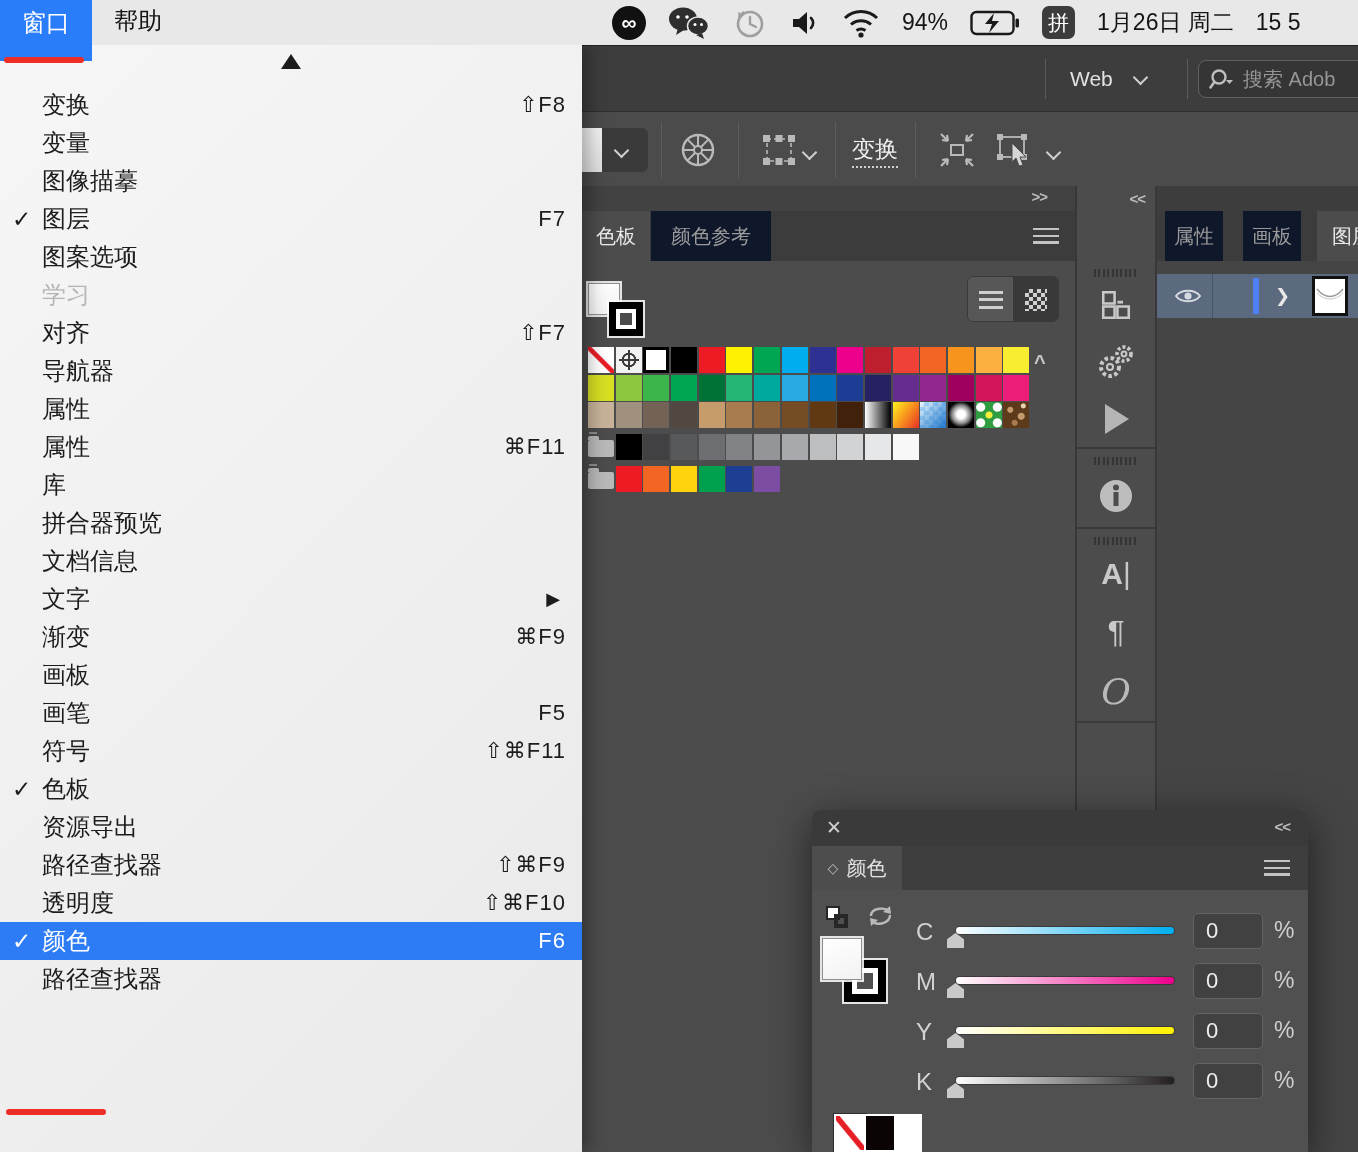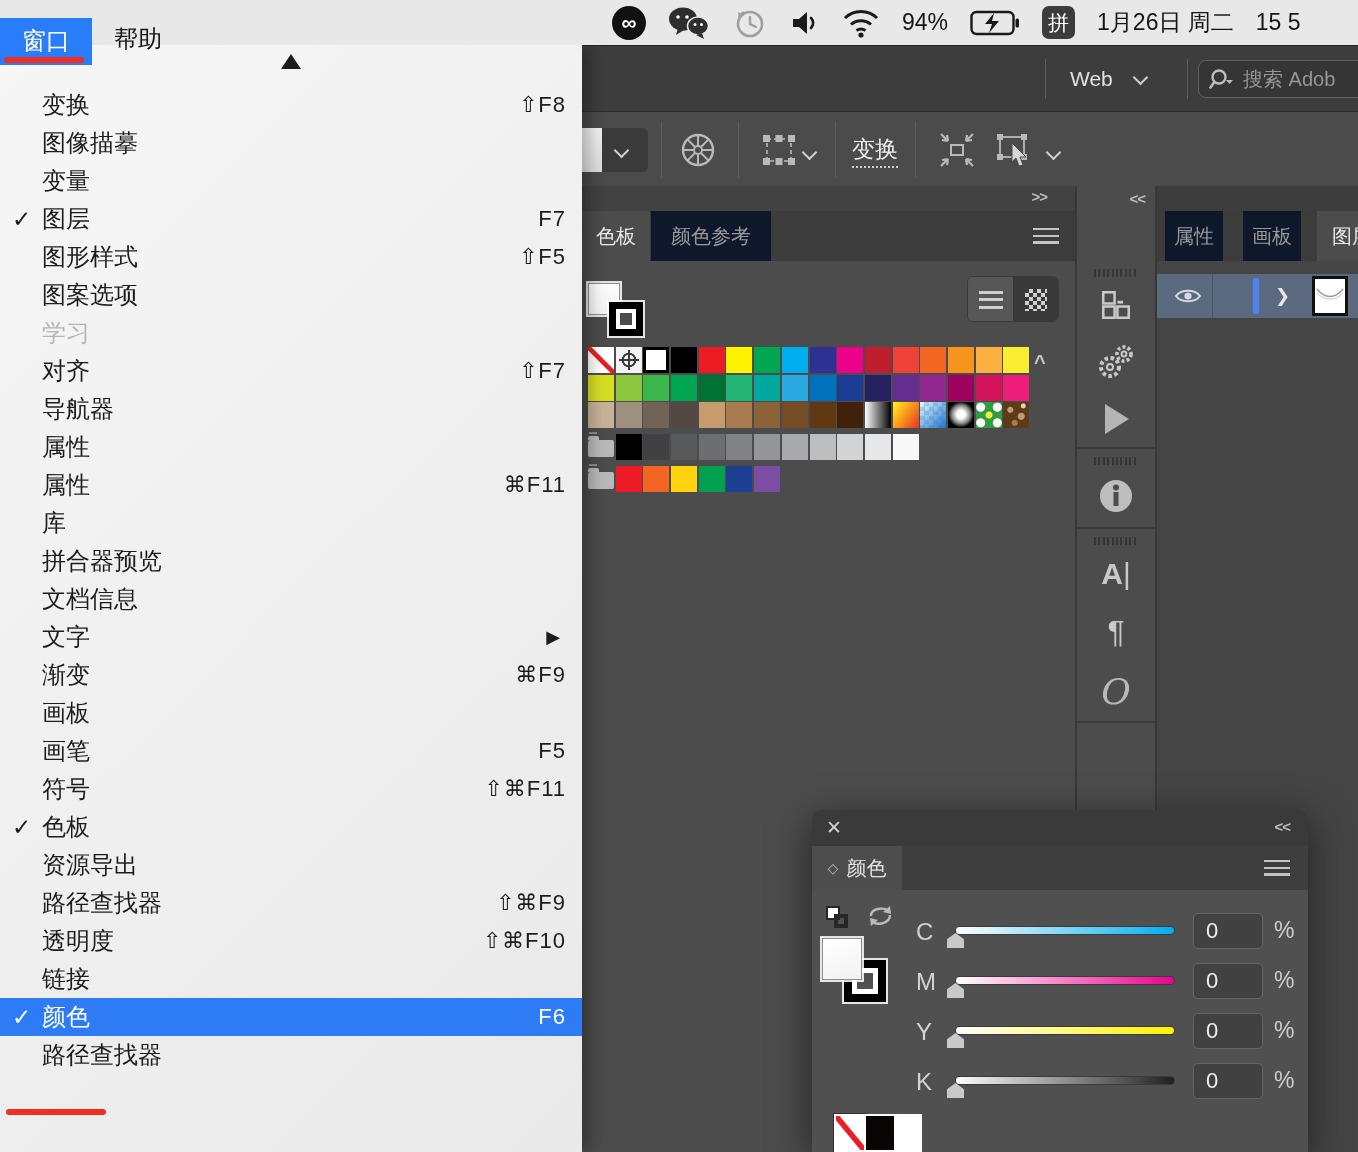--- a/index.html
+++ b/index.html
@@ -2,21 +2,21 @@
 <html><head>
 <meta charset="utf-8">
 <style>
   * { margin:0; padding:0; box-sizing:border-box; }
   html,body { width:1358px; height:1152px; overflow:hidden; background:#3f3f3f;
     font-family:"Liberation Sans","DejaVu Sans",sans-serif; }
   .abs { position:absolute; }
 
   
   #menubar { position:absolute; left:0; top:0; width:1358px; height:45px; background:#e8e8e8; z-index:40; }
-  .mb-menu { position:absolute; top:18px; height:47px; line-height:45px; font-size:24px; color:#151515; padding:0 22px; }
+  .mb-menu { position:absolute; top:0; height:61px; line-height:45px; font-size:24px; color:#151515; padding:0 22px; }
   .mb-menu.active { background:#2a7df8; color:#fff; }
   #mb-status { position:absolute; left:612px; top:0; width:746px; height:45px; display:flex; align-items:center; gap:22px; overflow:hidden; color:#151515; }
   .st-ic { flex:0 0 auto; display:flex; align-items:center; justify-content:center; }
   .cc-circle { width:34px; height:34px; border-radius:50%; background:#111; color:#fff; font-size:21px; font-weight:bold; display:flex; align-items:center; justify-content:center; }
   .pinyin { width:33px; height:33px; border-radius:7px; background:#3c3c3c; color:#fff; font-size:21px; display:flex; align-items:center; justify-content:center; }
   .mb-txt { font-size:23px; white-space:nowrap; }
 
   
   #win-menu { position:absolute; left:0; top:45px; width:582px; height:1107px; z-index:30;
     background:linear-gradient(135deg,#f6f6f6,#e9e9e9); box-shadow:6px 0 18px rgba(0,0,0,.35); }
@@ -508,41 +508,39 @@
     <div class="none-bg" style="width:32px; height:38px; border:2px solid #fff; outline:1px solid #2e2e2e;"></div>
     <div style="width:28px; height:38px; background:#0b0404; border-top:2px solid #fff; border-bottom:2px solid #fff;"></div>
     <div style="width:28px; height:38px; background:#fff;"></div>
   </div>
 </div>
 
 <div id="win-menu">
   <div class="scroll-up"></div>
   <div id="menu-items">
       <div class="mi"><span>变换</span><span class="sc">⇧F8</span></div>
+      <div class="mi"><span>变量</span></div>
       <div class="mi"><span>图像描摹</span></div>
-      <div class="mi"><span>变量</span></div>
       <div class="mi"><span class="chk">✓</span><span>图层</span><span class="sc">F7</span></div>
-      <div class="mi"><span>图形样式</span><span class="sc">⇧F5</span></div>
       <div class="mi"><span>图案选项</span></div>
       <div class="mi disabled"><span>学习</span></div>
       <div class="mi"><span>对齐</span><span class="sc">⇧F7</span></div>
       <div class="mi"><span>导航器</span></div>
       <div class="mi"><span>属性</span></div>
       <div class="mi"><span>属性</span><span class="sc">⌘F11</span></div>
       <div class="mi"><span>库</span></div>
       <div class="mi"><span>拼合器预览</span></div>
       <div class="mi"><span>文档信息</span></div>
       <div class="mi"><span>文字</span><span class="sub">▶</span></div>
       <div class="mi"><span>渐变</span><span class="sc">⌘F9</span></div>
       <div class="mi"><span>画板</span></div>
       <div class="mi"><span>画笔</span><span class="sc">F5</span></div>
       <div class="mi"><span>符号</span><span class="sc">⇧⌘F11</span></div>
       <div class="mi"><span class="chk">✓</span><span>色板</span></div>
       <div class="mi"><span>资源导出</span></div>
       <div class="mi"><span>路径查找器</span><span class="sc">⇧⌘F9</span></div>
       <div class="mi"><span>透明度</span><span class="sc">⇧⌘F10</span></div>
-      <div class="mi"><span>链接</span></div>
       <div class="mi hl"><span class="chk">✓</span><span>颜色</span><span class="sc">F6</span></div>
       <div class="mi"><span>路径查找器</span></div>
     </div>
 </div>
 <div class="red-line" style="left:4px; top:57px; width:80px;"></div>
 <div class="red-line" style="left:6px; top:1109px; width:100px;"></div>
 
 </body></html>

